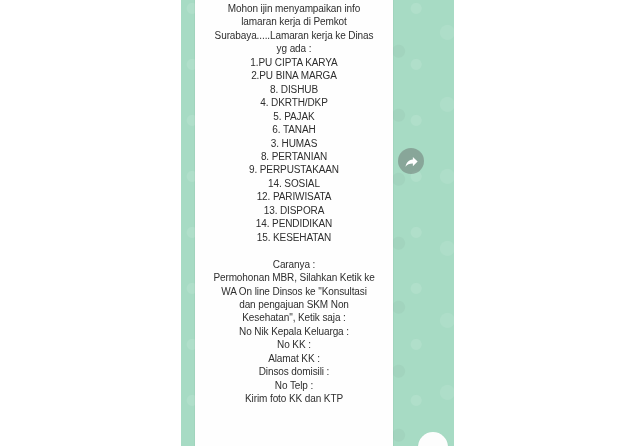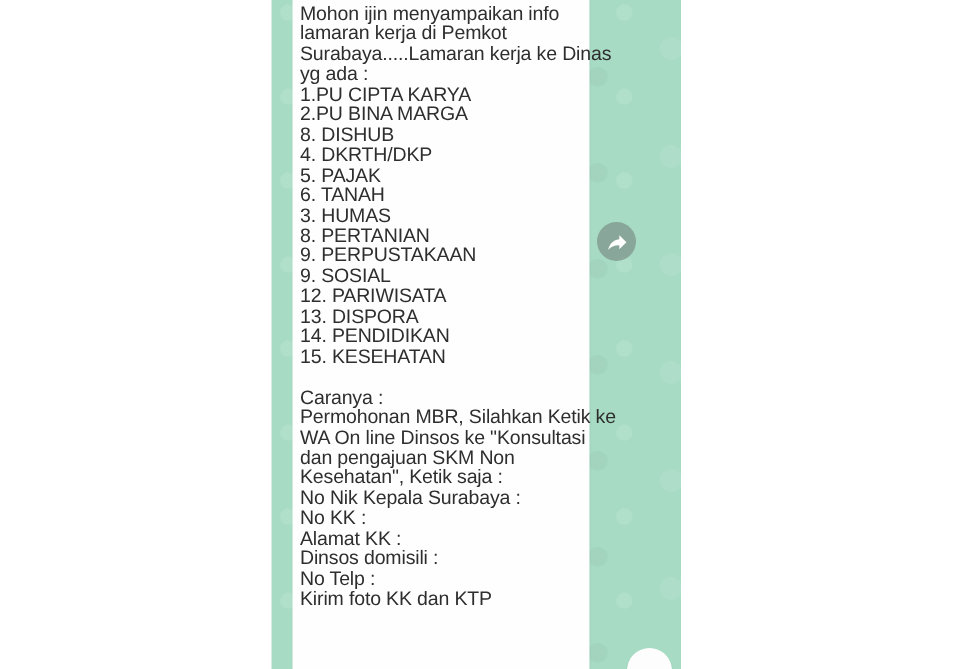--- a/index.html
+++ b/index.html
@@ -29,25 +29,26 @@
     position: absolute;
     left: 195px;
     top: -8px;
     width: 198px;
     height: 470px;
     background: #fefefe;
     box-shadow: 0 1px 1.5px rgba(0,0,0,0.13);
     padding: 10px 5px 5px 5px;
   }
   .msg-line {
-    font-size: 13px;
+    font-size: 10px;
     line-height: 13.45px;
     letter-spacing: -0.1px;
     color: #2e2e2e;
     white-space: nowrap;
+    text-align: center;
   }
   .forward-button {
     position: absolute;
     left: 398px;
     top: 148px;
     width: 26px;
     height: 26px;
     border-radius: 50%;
     background: rgba(112, 122, 119, 0.55);
     display: flex;
@@ -80,32 +81,32 @@
     <div class="msg-line">yg ada :</div>
     <div class="msg-line">1.PU CIPTA KARYA</div>
     <div class="msg-line">2.PU BINA MARGA</div>
     <div class="msg-line">8. DISHUB</div>
     <div class="msg-line">4. DKRTH/DKP</div>
     <div class="msg-line">5. PAJAK</div>
     <div class="msg-line">6. TANAH</div>
     <div class="msg-line">3. HUMAS</div>
     <div class="msg-line">8. PERTANIAN</div>
     <div class="msg-line">9. PERPUSTAKAAN</div>
-    <div class="msg-line">9. SOSIAL</div>
+    <div class="msg-line">14. SOSIAL</div>
     <div class="msg-line">12. PARIWISATA</div>
     <div class="msg-line">13. DISPORA</div>
     <div class="msg-line">14. PENDIDIKAN</div>
     <div class="msg-line">15. KESEHATAN</div>
     <div class="msg-line">&nbsp;</div>
     <div class="msg-line">Caranya :</div>
     <div class="msg-line">Permohonan MBR, Silahkan Ketik ke</div>
     <div class="msg-line">WA On line Dinsos ke "Konsultasi</div>
     <div class="msg-line">dan pengajuan SKM Non</div>
     <div class="msg-line">Kesehatan", Ketik saja :</div>
-    <div class="msg-line">No Nik Kepala Surabaya :</div>
+    <div class="msg-line">No Nik Kepala Keluarga :</div>
     <div class="msg-line">No KK :</div>
     <div class="msg-line">Alamat KK :</div>
     <div class="msg-line">Dinsos domisili :</div>
     <div class="msg-line">No Telp :</div>
     <div class="msg-line">Kirim foto KK dan KTP</div>
   </div>
 
 <div class="forward-button">
   <span>
     <svg width="15" height="15" viewBox="0 0 24 24">

